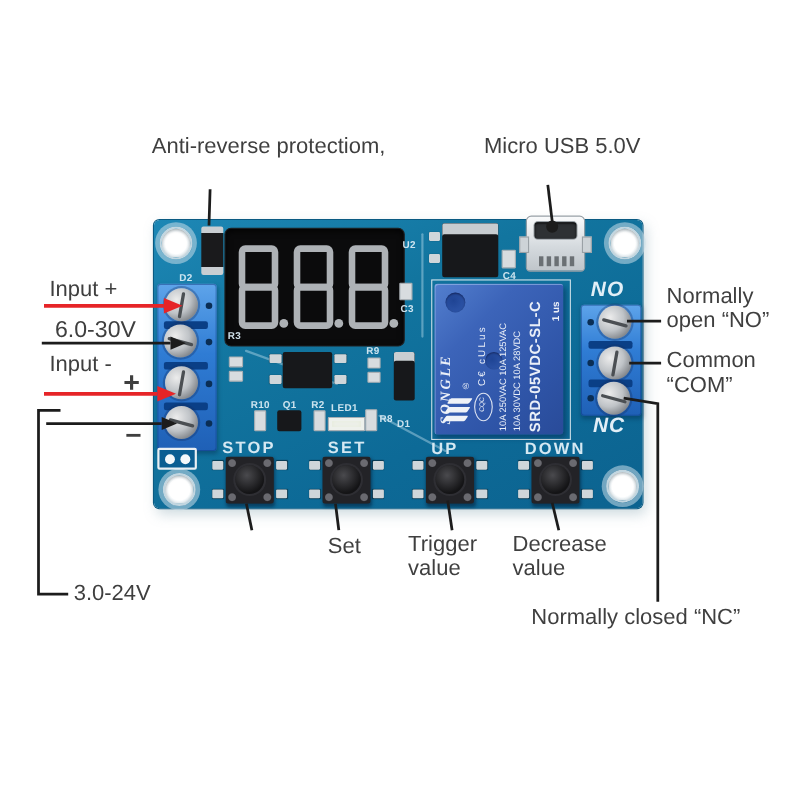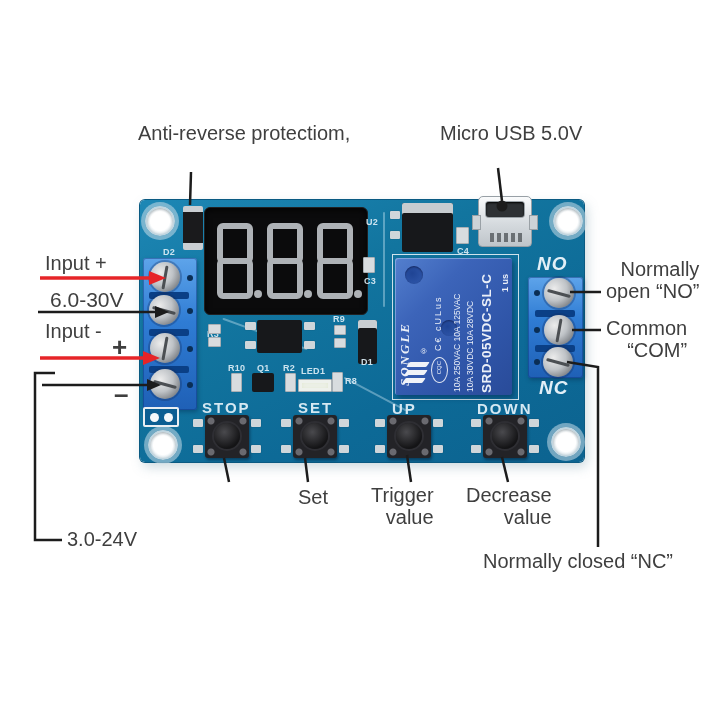--- a/index.html
+++ b/index.html
@@ -1,21 +1,21 @@
 <!DOCTYPE html>
 <html><head>
 <meta charset="utf-8">
 <style>
   html,body{margin:0;padding:0;background:#fff;}
   .stage{position:relative;width:720px;height:720px;background:#ffffff;overflow:hidden;
          font-family:"Liberation Sans",sans-serif;}
   
   .ann{position:absolute;color:#3f3f3f;font-size:20px;line-height:24px;z-index:6;white-space:nowrap;}
   .lh25{line-height:25px;}
-  .lh22{line-height:22px;text-align:right;}
+  .lh22{line-height:22px;}
   .big{font-size:21px;}
   .sym{font-size:26px;font-weight:bold;line-height:1;}
   
   svg.lines{position:absolute;left:0;top:0;z-index:5;pointer-events:none;}
   
   .board{position:absolute;left:140px;top:200px;width:444px;height:262px;z-index:1;
     background:linear-gradient(155deg,#1d87b5 0%,#12759f 35%,#0d6a97 68%,#0c6390 100%);
     border-radius:5px;box-shadow:0 0 0 1px #0a5a82,3px 5px 12px rgba(110,145,160,.35);}
   .trace{position:absolute;background:rgba(215,240,250,.38);border-radius:2px;}
   .mhole{position:absolute;width:26px;height:26px;border-radius:50%;
@@ -174,33 +174,33 @@
       <div class="tsep" style="left:7px;top:68px;width:40px;"></div>
       <div class="screw" style="left:16px;top:1px;"></div>
       <div class="screw" style="left:16px;top:38px;"></div>
       <div class="screw" style="left:15px;top:70px;"></div>
       <div class="pindot" style="left:6px;top:13px;"></div>
       <div class="pindot" style="left:6px;top:50px;"></div>
       <div class="pindot" style="left:6px;top:82px;"></div>
     </div>
     <span class="silk-it" style="left:399px;top:177px;">NC</span>
 
-    <span class="silk" style="left:67px;top:129px;">R3</span>
+    <span class="silk" style="left:67px;top:100px;">R3</span>
     <div class="smd" style="left:68px;top:124px;width:13px;height:10px;"></div>
     <div class="smd" style="left:68px;top:137px;width:13px;height:10px;"></div>
     <div class="pad" style="left:105px;top:122px;width:11px;height:8px;"></div>
     <div class="pad" style="left:105px;top:141px;width:11px;height:8px;"></div>
     <div class="blk" style="left:117px;top:120px;width:45px;height:33px;"></div>
     <div class="pad" style="left:164px;top:122px;width:11px;height:8px;"></div>
     <div class="pad" style="left:164px;top:141px;width:11px;height:8px;"></div>
     <span class="silk" style="left:193px;top:114px;">R9</span>
     <div class="smd" style="left:194px;top:125px;width:12px;height:10px;"></div>
     <div class="smd" style="left:194px;top:138px;width:12px;height:10px;"></div>
     <div class="blk" style="left:218px;top:120px;width:19px;height:44px;box-shadow:inset 0 8px 0 #c9ced2;"></div>
-    <span class="silk" style="left:221px;top:157px;">D1</span>
+    <span class="silk" style="left:221px;top:180px;">D1</span>
     <span class="silk" style="left:88px;top:163px;">R10</span>
     <div class="smd" style="left:91px;top:173px;width:11px;height:19px;"></div>
     <span class="silk" style="left:117px;top:163px;">Q1</span>
     <div class="blk" style="left:112px;top:173px;width:22px;height:19px;"></div>
     <span class="silk" style="left:143px;top:163px;">R2</span>
     <div class="smd" style="left:145px;top:173px;width:11px;height:19px;"></div>
     <span class="silk" style="left:161px;top:166px;">LED1</span>
     <div class="smd" style="left:158px;top:179px;width:34px;height:13px;background:#eef1ec;box-shadow:inset 0 0 0 3px #eef1ec,inset 0 0 6px #cfdba6;"></div>
     <div class="smd" style="left:192px;top:172px;width:11px;height:20px;"></div>
     <span class="silk" style="left:205px;top:176px;">R8</span>

